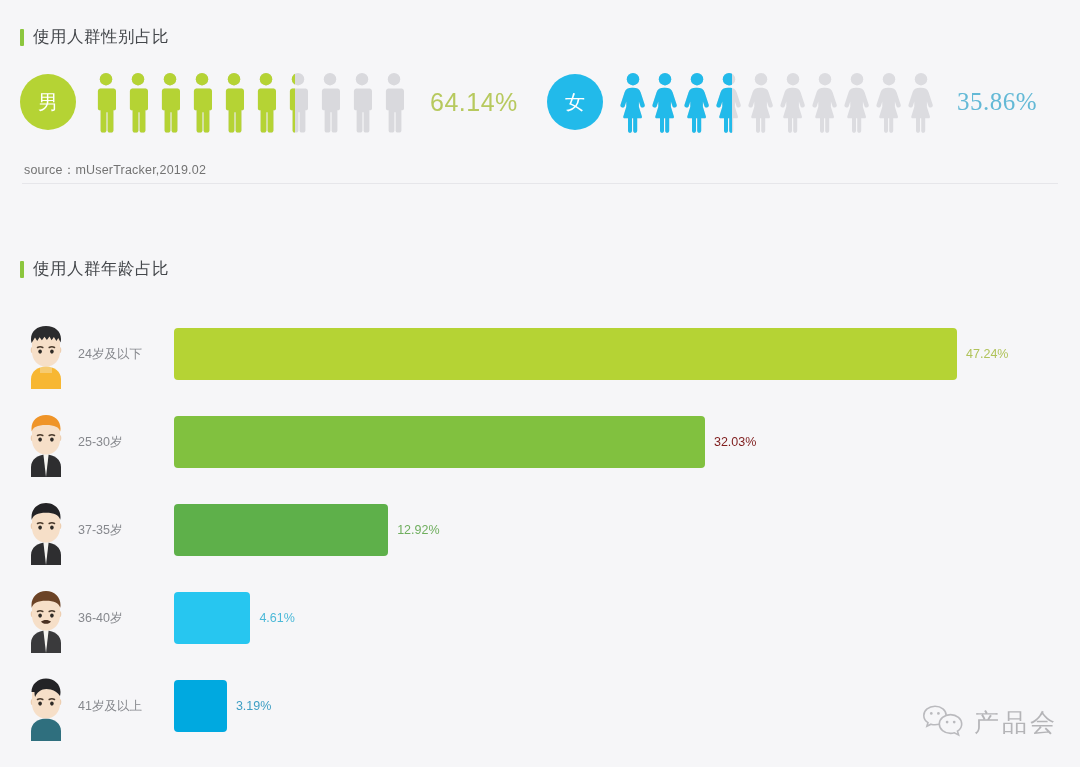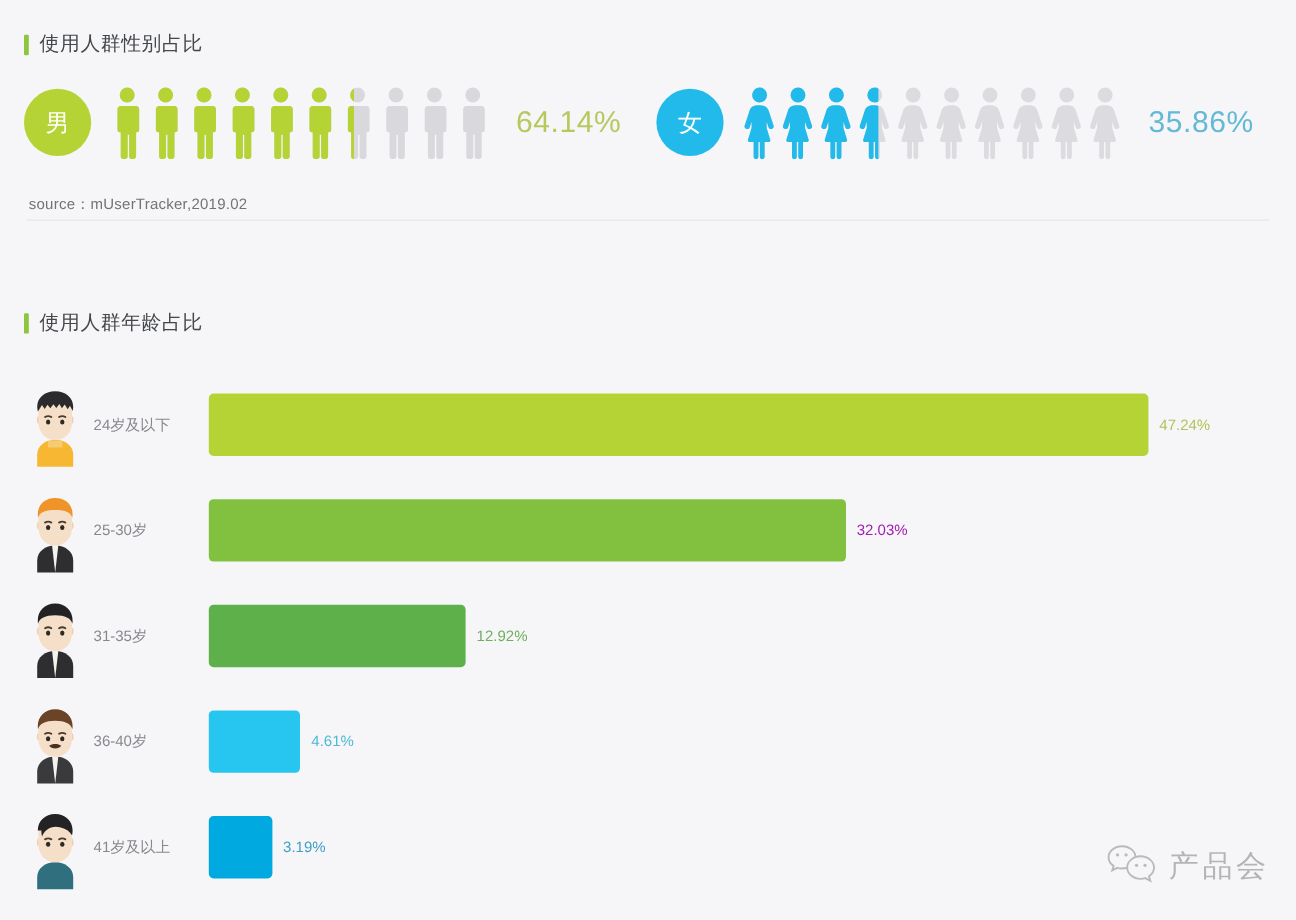--- a/index.html
+++ b/index.html
@@ -34,21 +34,21 @@
   .badge-female { background: #22baea; }
 
   .people-row { display: flex; align-items: flex-end; margin-left: 14px; height: 62px; }
   .person { position: relative; width: 32px; height: 62px; flex: none; }
   .person .layer { position: absolute; inset: 0; }
   .person .fill-clip { position: absolute; top: 0; left: 0; height: 100%; overflow: hidden; }
   .person svg { display: block; width: 32px; height: 62px; }
 
   .pct-label { margin-left: 20px; font-size: 25px; letter-spacing: .5px; }
   .pct-male   { color: #b7c95e; }
-  .pct-female { color: #63b9d6; }
+  .pct-female { color: #63b9d6; font-family: Liberation Serif, serif; }
 
   
   #source-note { position: absolute; left: 24px; top: 162px; font-size: 12.5px; color: #737373; letter-spacing: .2px; }
   #gender-divider { position: absolute; left: 22px; top: 183px; width: 1036px; height: 1px; background: #e6e6ea; }
 
   
   #age-chart { position: absolute; left: 0; top: 310px; width: 1080px; }
   .age-row { position: relative; height: 88px; display: flex; align-items: center; }
   .avatar-wrap { position: relative; width: 52px; height: 74px; margin-left: 20px; flex: none; }
   .avatar-wrap svg { display: block; width: 52px; height: 74px; }
@@ -382,39 +382,39 @@
             <path d="M11.5 23.5c0-7.8 5.9-13.5 14.5-13.5s14.5 5.7 14.5 13.5c0 1.6-.3 3-.3 3-1-4.2-5.5-6.4-14.2-6.4s-13.2 2.2-14.2 6.4c0 0-.3-1.4-.3-3z" fill="#ef9428"></path>
             <path d="M17.5 30.5c1.7-1 3.6-1 5.3 0" stroke="#4a3a2c" stroke-width="1.5" fill="none" stroke-linecap="round"></path>
             <path d="M29.2 30.5c1.7-1 3.6-1 5.3 0" stroke="#4a3a2c" stroke-width="1.5" fill="none" stroke-linecap="round"></path>
             <ellipse cx="20.1" cy="34.6" rx="1.8" ry="2.1" fill="#2e2a26"></ellipse>
             <ellipse cx="31.9" cy="34.6" rx="1.8" ry="2.1" fill="#2e2a26"></ellipse>
           </svg>
         </div>
         <div class="age-label">25-30岁</div>
         <div class="bar-area">
           <div class="bar" style="width: 530.959px; background: rgb(129, 193, 63);"></div>
-          <div class="bar-value" style="color: #a21caf;">32.03%</div>
+          <div class="bar-value" style="color: #7f1d1d;">32.03%</div>
         </div>
       </div>
       <div class="age-row">
         <div class="avatar-wrap">
           <svg viewBox="0 0 52 74">
             <path d="M11 72V62c0-7.5 6.7-12.5 15-12.5S41 54.5 41 62v10z" fill="#2e2e30"></path>
             <path d="M23.4 49.5L26 72h0l2.6-22.5-2.6-1.6z" fill="#f4f3ef"></path>
             <ellipse cx="13.4" cy="33" rx="2.7" ry="3.6" fill="#edcfb2"></ellipse>
             <ellipse cx="38.6" cy="33" rx="2.7" ry="3.6" fill="#edcfb2"></ellipse>
             <path d="M26 10.5c9 0 14 5.4 14 14.5v9.6c0 8.7-5.7 15-14 15s-14-6.3-14-15V25c0-9.1 5-14.5 14-14.5z" fill="#f6dfc8"></path>
             <path d="M11.5 24c0-8.1 6.2-14 14.5-14s14.5 5.9 14.5 14c0 1.4-.2 2.7-.2 2.7-1.3-4.6-6-7-14.3-7s-13 2.4-14.3 7c0 0-.2-1.3-.2-2.7z" fill="#232326"></path>
             <path d="M17.5 30.5c1.7-1 3.6-1 5.3 0" stroke="#4a3a2c" stroke-width="1.5" fill="none" stroke-linecap="round"></path>
             <path d="M29.2 30.5c1.7-1 3.6-1 5.3 0" stroke="#4a3a2c" stroke-width="1.5" fill="none" stroke-linecap="round"></path>
             <ellipse cx="20.1" cy="34.6" rx="1.8" ry="2.1" fill="#2e2a26"></ellipse>
             <ellipse cx="31.9" cy="34.6" rx="1.8" ry="2.1" fill="#2e2a26"></ellipse>
           </svg>
         </div>
-        <div class="age-label">31-35岁</div>
+        <div class="age-label">37-35岁</div>
         <div class="bar-area">
           <div class="bar" style="width: 214.174px; background: rgb(94, 176, 74);"></div>
           <div class="bar-value" style="color: rgb(111, 174, 94);">12.92%</div>
         </div>
       </div>
       <div class="age-row">
         <div class="avatar-wrap">
           <svg viewBox="0 0 52 74">
             <path d="M11 72V62c0-7.5 6.7-12.5 15-12.5S41 54.5 41 62v10z" fill="#3a3a3c"></path>
             <path d="M23.4 49.5L26 72h0l2.6-22.5-2.6-1.6z" fill="#f4f3ef"></path>

